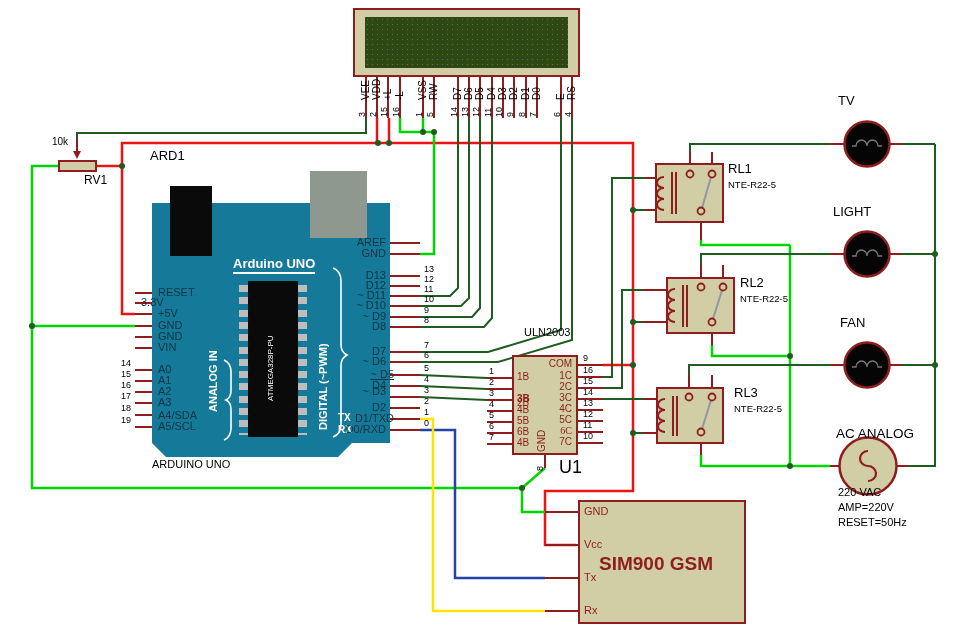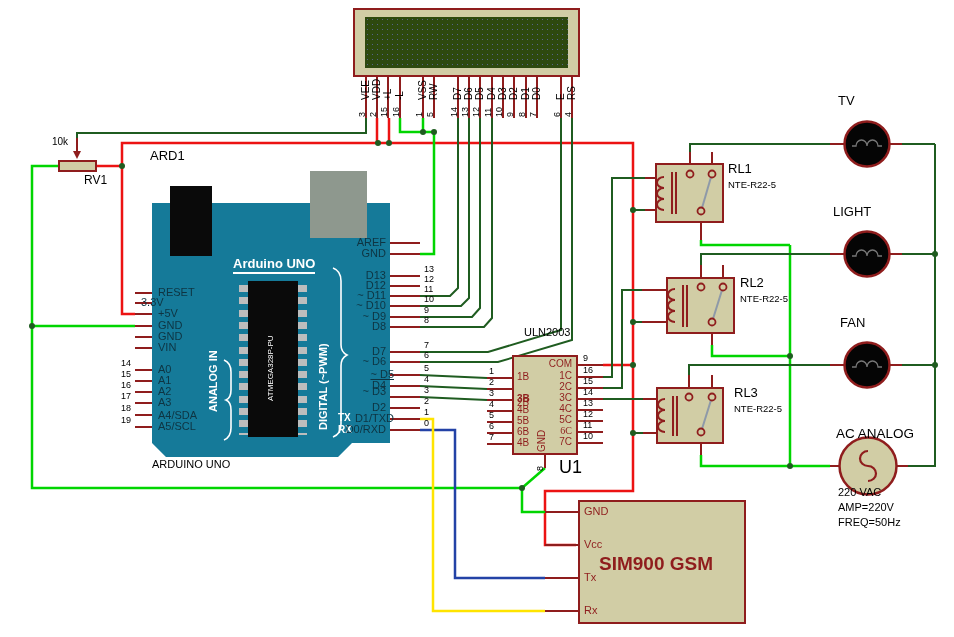--- a/index.html
+++ b/index.html
@@ -292,21 +292,21 @@
   <div class="lbl" style="left:734px;top:386px;font-size:13px;">RL3</div>
   <div class="lbl" style="left:734px;top:404px;font-size:9.5px;">NTE-R22-5</div>
 
   <div class="lbl" style="left:838px;top:94px;font-size:13px;">TV</div>
   <div class="lbl" style="left:833px;top:205px;font-size:13px;">LIGHT</div>
   <div class="lbl" style="left:840px;top:316px;font-size:13px;">FAN</div>
 
   <div class="lbl" style="left:836px;top:427px;font-size:13.5px;">AC ANALOG</div>
   <div class="lbl" style="left:838px;top:487px;">220 VAC</div>
   <div class="lbl" style="left:838px;top:502px;">AMP=220V</div>
-  <div class="lbl" style="left:838px;top:517px;">FREQ=50Hz</div>
+  <div class="lbl" style="left:838px;top:517px;">RESET=50Hz</div>
 
   <div class="comp" style="left:578px;top:500px;width:168px;height:124px;"></div>
   <div class="lbl b dark" style="left:578px;top:554px;width:156px;text-align:center;font-size:19px;">SIM900 GSM</div>
   <div class="lbl dark" style="left:584px;top:506px;">GND</div>
   <div class="lbl dark" style="left:584px;top:539px;">Vcc</div>
   <div class="lbl dark" style="left:584px;top:572px;">Tx</div>
   <div class="lbl dark" style="left:584px;top:605px;">Rx</div>
 
   <div class="lbl r pin10" style="left: 361px; top: 100px;">VEE</div>
     <div class="lbl r num" style="left: 358px; top: 117px;">3</div>

